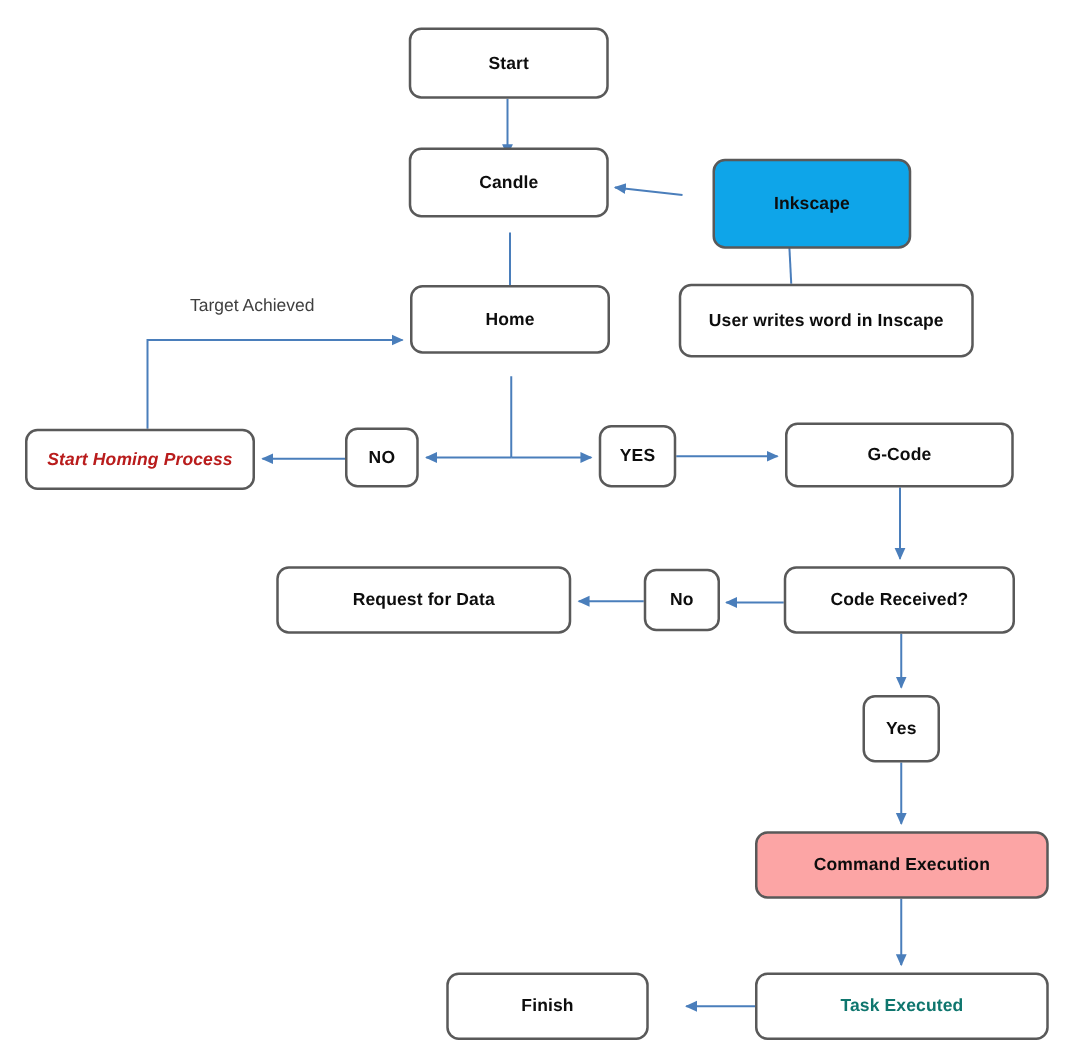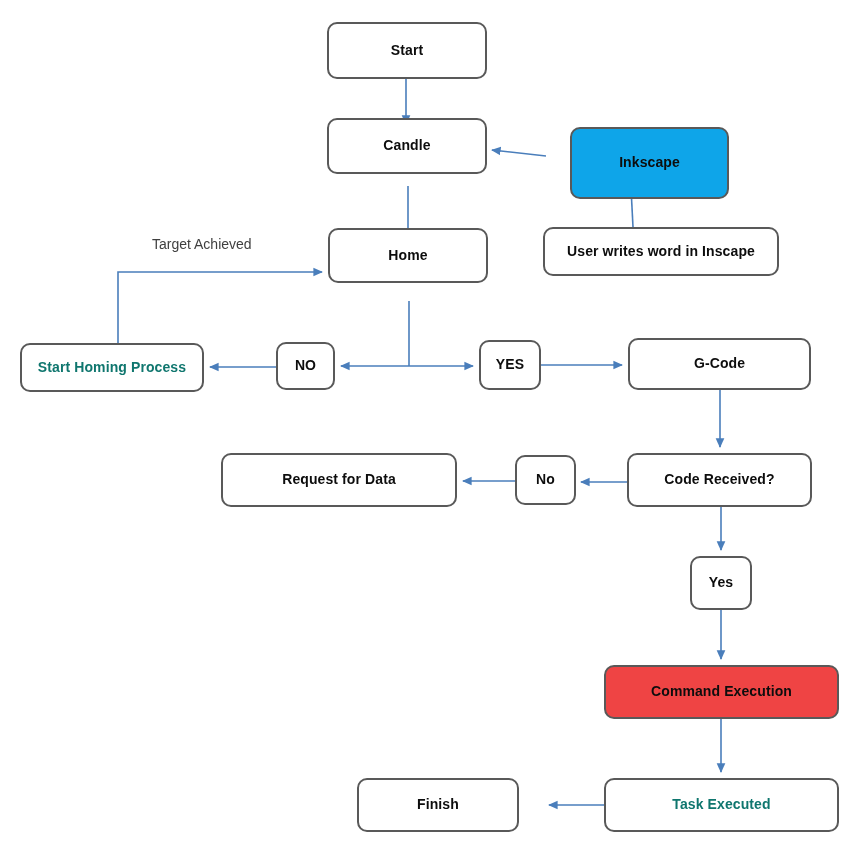--- a/index.html
+++ b/index.html
@@ -91,28 +91,28 @@
   <div id="node-layer">
       <div class="node" style="left: 327px; top: 22px; width: 160px; height: 57px; border-color: rgb(89, 89, 89); background: rgb(255, 255, 255);">
         <span class="label" style="color: rgb(13, 13, 13); text-align: center;">Start</span>
       </div>
       <div class="node" style="left: 327px; top: 118px; width: 160px; height: 56px; border-color: rgb(89, 89, 89); background: rgb(255, 255, 255);">
         <span class="label" style="color: rgb(13, 13, 13);">Candle</span>
       </div>
       <div class="node" style="left: 546px; top: 127px; width: 159px; height: 72px; border-color: rgb(89, 89, 89); background: #0ea5e9; margin-left: 24px;">
         <span class="label" style="color: rgb(13, 13, 13);">Inkscape</span>
       </div>
-      <div class="node" style="left: 543px; top: 227px; width: 236px; height: 49px; border-color: rgb(89, 89, 89); background: rgb(255, 255, 255);">
+      <div class="node" style="left: 543px; top: 227px; width: 236px; height: 59px; border-color: rgb(89, 89, 89); background: rgb(255, 255, 255);">
         <span class="label" style="color: rgb(13, 13, 13);">User writes word in Inscape</span>
       </div>
       <div class="node" style="left: 328px; top: 228px; width: 160px; height: 55px; border-color: rgb(89, 89, 89); background: rgb(255, 255, 255);">
         <span class="label" style="color: rgb(13, 13, 13);">Home</span>
       </div>
       <div class="node" style="left: 20px; top: 343px; width: 184px; height: 49px; border-color: rgb(89, 89, 89); background: rgb(255, 255, 255);">
-        <span class="label" style="color: #0f766e;">Start Homing Process</span>
+        <span class="label" style="color: #b91c1c; font-style: italic;">Start Homing Process</span>
       </div>
       <div class="node small" style="left: 276px; top: 342px; width: 59px; height: 48px; border-color: rgb(89, 89, 89); background: rgb(255, 255, 255);">
         <span class="label" style="color: rgb(13, 13, 13);">NO</span>
       </div>
       <div class="node small" style="left: 479px; top: 340px; width: 62px; height: 50px; border-color: rgb(89, 89, 89); background: rgb(255, 255, 255);">
         <span class="label" style="color: rgb(13, 13, 13);">YES</span>
       </div>
       <div class="node" style="left: 628px; top: 338px; width: 183px; height: 52px; border-color: rgb(89, 89, 89); background: rgb(255, 255, 255); align-items: center;">
         <span class="label" style="color: rgb(13, 13, 13);">G-Code</span>
       </div>
@@ -121,21 +121,21 @@
       </div>
       <div class="node small" style="left: 515px; top: 455px; width: 61px; height: 50px; border-color: rgb(89, 89, 89); background: rgb(255, 255, 255);">
         <span class="label" style="color: rgb(13, 13, 13);">No</span>
       </div>
       <div class="node" style="left: 221px; top: 453px; width: 236px; height: 54px; border-color: rgb(89, 89, 89); background: rgb(255, 255, 255);">
         <span class="label" style="color: rgb(13, 13, 13);">Request for Data</span>
       </div>
       <div class="node small" style="left: 690px; top: 556px; width: 62px; height: 54px; border-color: rgb(89, 89, 89); background: rgb(255, 255, 255);">
         <span class="label" style="color: rgb(13, 13, 13);">Yes</span>
       </div>
-      <div class="node" style="left: 604px; top: 665px; width: 235px; height: 54px; border-color: rgb(89, 89, 89); background: #ef4444;">
+      <div class="node" style="left: 604px; top: 665px; width: 235px; height: 54px; border-color: rgb(89, 89, 89); background: #fca5a5;">
         <span class="label" style="color: rgb(13, 13, 13);">Command Execution</span>
       </div>
       <div class="node" style="left: 604px; top: 778px; width: 235px; height: 54px; border-color: rgb(89, 89, 89); background: rgb(255, 255, 255);">
         <span class="label" style="color: #0f766e;">Task Executed</span>
       </div>
       <div class="node" style="left: 357px; top: 778px; width: 162px; height: 54px; border-color: rgb(89, 89, 89); background: rgb(255, 255, 255);">
         <span class="label" style="color: rgb(13, 13, 13);">Finish</span>
       </div>
     </div>
   <div id="edge-label-layer">

